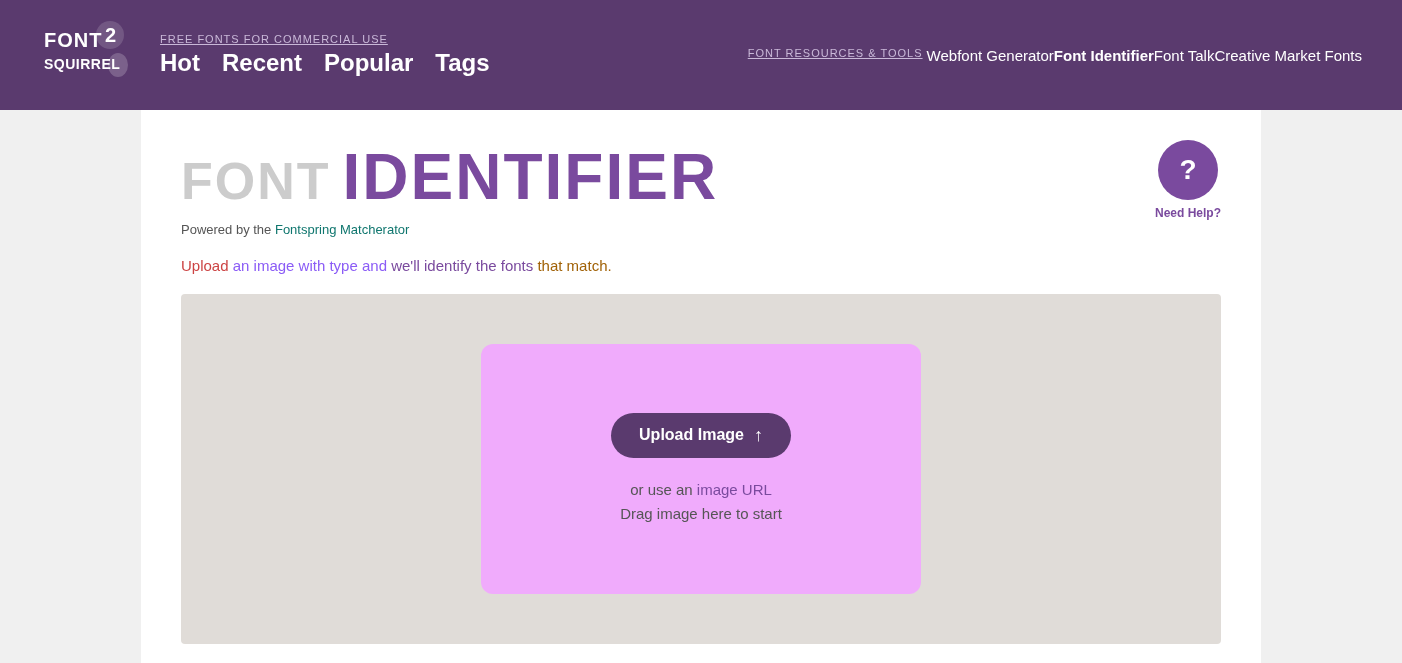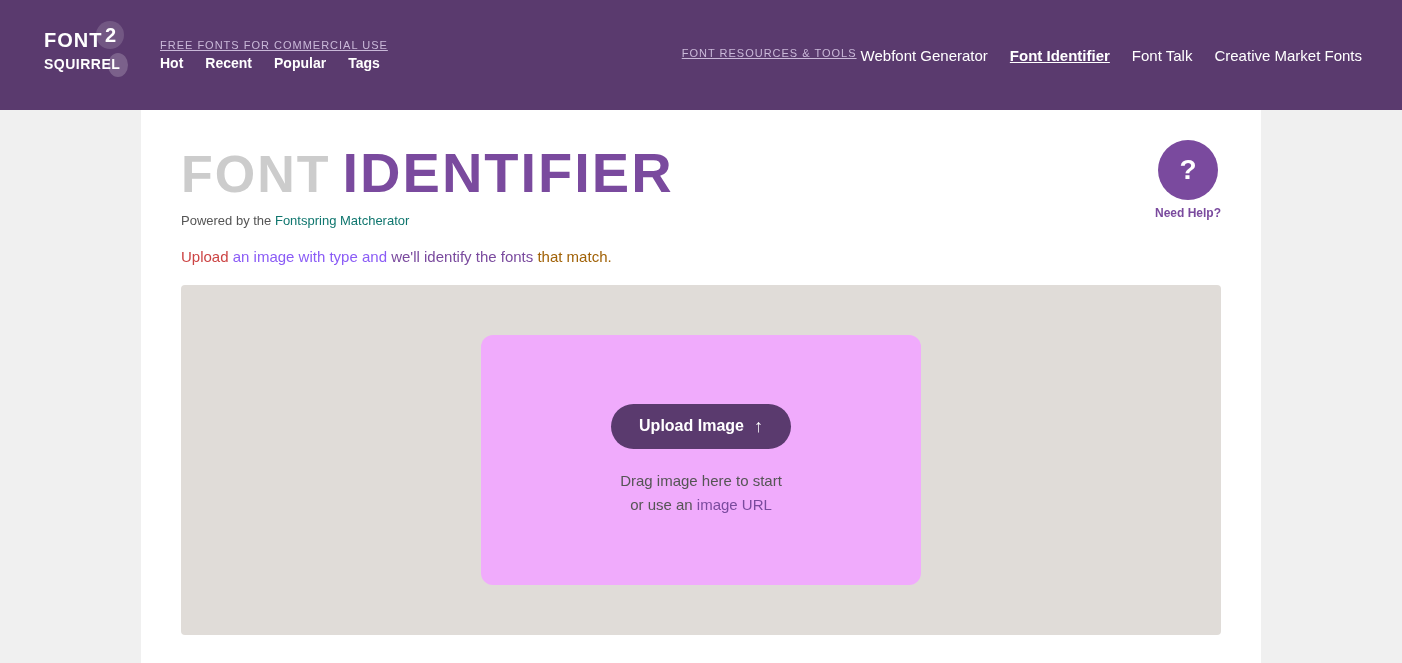--- a/index.html
+++ b/index.html
@@ -37,45 +37,43 @@
     }
 
     .nav-links {
       display: flex;
       gap: 22px;
     }
 
     .nav-links a {
       color: white;
       text-decoration: none;
-      font-size: 14px;
+      font-size: 24px;
       font-weight: 600;
     }
 
     .nav-right {
       display: flex;
       flex-direction: row;
       gap: 4px;
       margin-left: auto;
     }
 
     .nav-right-links {
       display: flex;
-      gap: 22px;
       align-items: center;
     }
 
     .nav-right-links a {
       color: white;
       text-decoration: none;
       font-size: 15px;
     }
 
     .nav-right-links a.active {
-      text-decoration: underline;
       font-weight: bold;
     }
 
     
     .main-wrapper {
       background: #f0f0f0;
       margin: 0 auto;
       max-width: 1402px;
     }
 
@@ -98,21 +96,21 @@
     .title-font {
       font-size: 52px;
       font-weight: 700;
       color: #cccccc;
       text-transform: uppercase;
       letter-spacing: 2px;
       font-style: normal;
     }
 
     .title-identifier {
-      font-size: 56px;
+      font-size: 64px;
       font-weight: 700;
       color: #7a4a9e;
       text-transform: uppercase;
       letter-spacing: 2px;
       margin-left: 12px;
     }
 
     .powered-by {
       font-size: 13px;
       color: #555;
@@ -292,23 +290,23 @@
       <span style="color:#a16207"> that match.</span>
     </p>
 
     <div class="drop-zone-wrapper">
       <div class="drop-zone">
         <button class="upload-btn">
           <span>Upload Image</span>
           <span class="upload-arrow">↑</span>
         </button>
         <div class="drop-text">
-          <div>Drag image here to start</div>
           <div>
             <span>or use an</span>
             <a href="#">image URL</a>
           </div>
+          <div>Drag image here to start</div>
         </div>
       </div>
     </div>
 
   </div>
 </div>
 
 </body></html>

